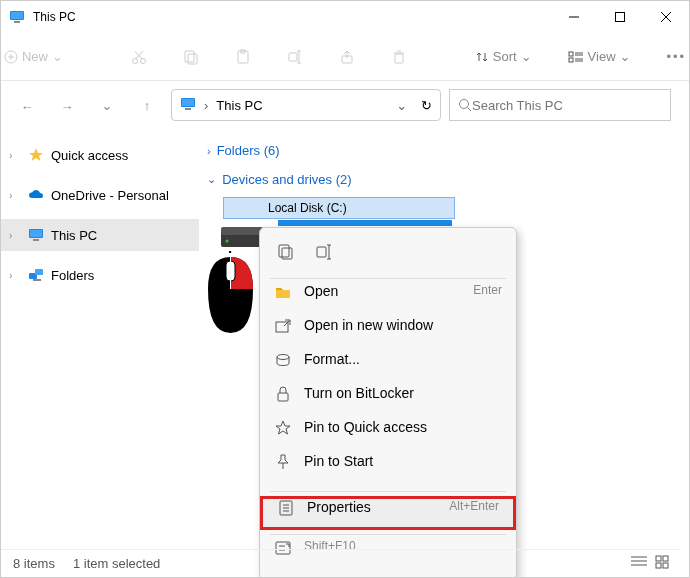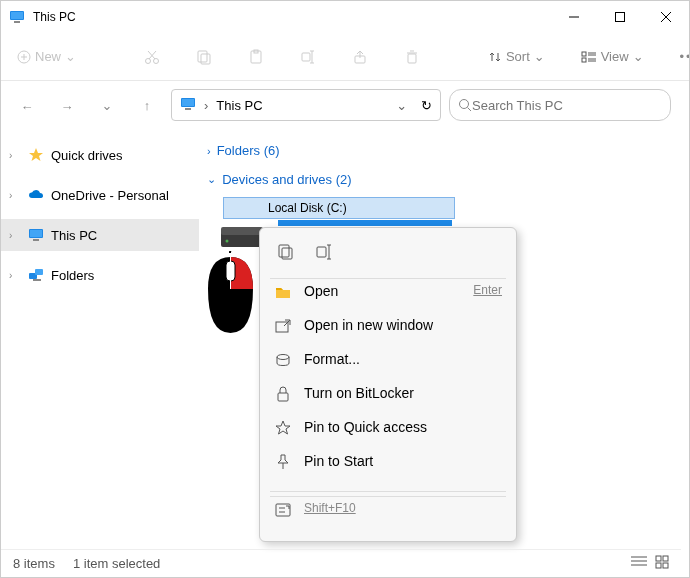--- a/index.html
+++ b/index.html
@@ -2,29 +2,29 @@
 <html><head>
 <meta charset="utf-8">
 <style>
 *{margin:0;padding:0;box-sizing:border-box;font-family:"Segoe UI",Arial,sans-serif;font-size:13px;}
 body{background:#fff;width:690px;height:578px;overflow:hidden;position:relative;border:1px solid #ccc;}
 .titlebar{height:32px;display:flex;align-items:center;padding:0 0 0 8px;}
 .titlebar-icon{width:16px;height:16px;margin-right:8px;display:inline-flex;align-items:center;justify-content:center;}
 .titlebar-title{flex:1;font-size:12px;}
 .winbtns{display:flex;}
 .winbtn{width:46px;height:32px;display:flex;align-items:center;justify-content:center;}
-.toolbar{height:48px;display:flex;align-items:center;padding:0 8px;gap:20px;border-bottom:1px solid #e8e8e8;}
+.toolbar{height:48px;display:flex;align-items:center;padding:0 8px;gap:20px;border-bottom:1px solid #e8e8e8;justify-content:center;}
 .tb-btn{padding:6px 8px;display:flex;align-items:center;gap:4px;color:#888;border-radius:4px;}
 .tb-btn.dis{opacity:0.5;}
 .tb-sep{width:1px;height:24px;background:#e0e0e0;margin:0 6px;}
 .navbar{height:48px;display:flex;align-items:center;padding:0 10px;gap:8px;}
 .nav-arrow{width:32px;height:32px;display:flex;align-items:center;justify-content:center;color:#888;}
 .addr{flex:1;border:1px solid #ccc;height:32px;border-radius:4px;display:flex;align-items:center;padding:0 8px;gap:8px;max-width:270px;}
 .addr-chev{color:#666;}
-.searchbox{border:1px solid #ccc;height:32px;border-radius:12px;display:flex;align-items:center;padding:0 8px;gap:0;width:222px;color:#888;}
+.searchbox{border:1px solid #ccc;height:32px;border-radius:0;display:flex;align-items:center;padding:0 8px;gap:0;width:222px;color:#888;}
 .body{display:flex;height:438px;}
 .sidebar{width:198px;padding:10px 0;}
 .side-item{display:flex;align-items:center;height:32px;padding:0 8px;gap:6px;}
 .side-item.selected{background:#e8e8e8;}
 .side-chev{width:12px;color:#888;font-size:10px;}
 .side-icon{width:18px;height:18px;display:flex;align-items:center;justify-content:center;}
 .content{flex:1;padding:10px 0 0 8px;}
 .section-hdr{display:flex;align-items:center;gap:6px;color:#1067c9;padding:4px 0;}
 .section-hdr .chev{font-size:11px;}
 .disk-item{display:flex;align-items:center;background:#cfe4f8;border:1px solid #7fb4ea;width:232px;height:22px;margin:6px 0 0 16px;padding:0 4px;gap:8px;position:relative;text-align:right;}
@@ -33,21 +33,21 @@
 .statusbar{position:absolute;bottom:0;left:0;right:8px;height:28px;display:flex;align-items:center;padding:0 12px;gap:18px;font-size:12px;color:#555;border-top:1px solid #eee;}
 .statusbar .spacer{flex:1;}
 .view-icons{display:flex;gap:8px;color:#555;}
 .ctxmenu{position:absolute;left:258px;top:226px;width:258px;background:#f7f7f7;border:1px solid #ccc;box-shadow:3px 3px 8px rgba(0,0,0,0.2);border-radius:6px;padding:6px 0;}
 .ctx-toprow{display:flex;gap:14px;padding:6px 14px 10px 14px;}
 .ctx-toprow .ti{width:24px;height:24px;display:flex;align-items:center;justify-content:center;color:#555;}
 .ctx-item{display:flex;align-items:flex-start;height:34px;padding:0 14px;gap:12px;}
 .ctx-item.highlighted{border:3px solid #d22; background:#eee;}
 .ctx-icon{width:18px;height:18px;display:flex;align-items:center;justify-content:center;color:#555;}
 .ctx-label{flex:1;font-size:14px;}
-.ctx-accel{color:#888;font-size:12px;text-decoration:underline;}
+.ctx-accel{color:#888;font-size:12px;}
 .ctx-sep{height:1px;background:#ddd;margin:4px 10px;}
 .mouse-cursor{position:absolute;left:202px;top:250px;width:55px;height:90px;}
 </style>
 </head>
 <body>
 
 <div class="titlebar">
   <span class="titlebar-icon">
     <svg width="16" height="16">
         <rect x="1" y="2" width="14" height="9" fill="#1e88e5" rx="1"></rect>
@@ -181,21 +181,21 @@
 
 <div class="body">
   <div class="sidebar">
     <div class="side-item">
       <span class="side-chev">›</span>
       <span class="side-icon">
           <svg width="16" height="16">
             <path d="M8 1 L10 6 L15 6 L11 9 L12.5 14 L8 11 L3.5 14 L5 9 L1 6 L6 6 Z" fill="#f9c23c"></path>
           </svg>
         </span>
-      <span>Quick drives</span>
+      <span>Quick access</span>
     </div>
     <div style="height:8px;"></div>
     <div class="side-item">
       <span class="side-chev">›</span>
       <span class="side-icon">
           <svg width="16" height="12">
             <path d="M4 9 Q1 9 1 6 Q1 3 4 3.5 Q5 1 8 1 Q11 1 12 4 Q15 4 15 7 Q15 9 12 9 Z" fill="#0078d4"></path>
           </svg>
         </span>
       <span>OneDrive - Personal</span>
@@ -326,20 +326,32 @@
   <div class="ctx-item">
     <span class="ctx-icon">
         <svg width="14" height="16">
           <path d="M5 1 L9 1 L9 6 L12 9 L2 9 L5 6 Z M7 9 V15" fill="none" stroke="#555"></path>
         </svg>
       </span>
     <span class="ctx-label">Pin to Start</span>
     <span class="ctx-accel"></span>
   </div>
   <div class="ctx-sep"></div>
+  <div class="ctx-item highlighted">
+    <span class="ctx-icon">
+        <svg width="14" height="16">
+          <rect x="1" y="1" width="12" height="14" fill="none" stroke="#555" rx="1"></rect>
+          <line x1="4" y1="5" x2="10" y2="5" stroke="#555"></line>
+          <line x1="4" y1="8" x2="10" y2="8" stroke="#555"></line>
+          <line x1="4" y1="11" x2="10" y2="11" stroke="#555"></line>
+        </svg>
+      </span>
+    <span class="ctx-label">Properties</span>
+    <span class="ctx-accel">Alt+Enter</span>
+  </div>
   <div class="ctx-sep"></div>
   <div class="ctx-item">
     <span class="ctx-icon">
         <svg width="16" height="14">
           <rect x="1" y="1" width="14" height="12" fill="none" stroke="#555" rx="1"></rect>
           <line x1="4" y1="5" x2="10" y2="5" stroke="#555"></line>
           <line x1="4" y1="9" x2="10" y2="9" stroke="#555"></line>
           <path d="M11 3 L14 3 L14 6" fill="none" stroke="#555"></path>
         </svg>
       </span>

